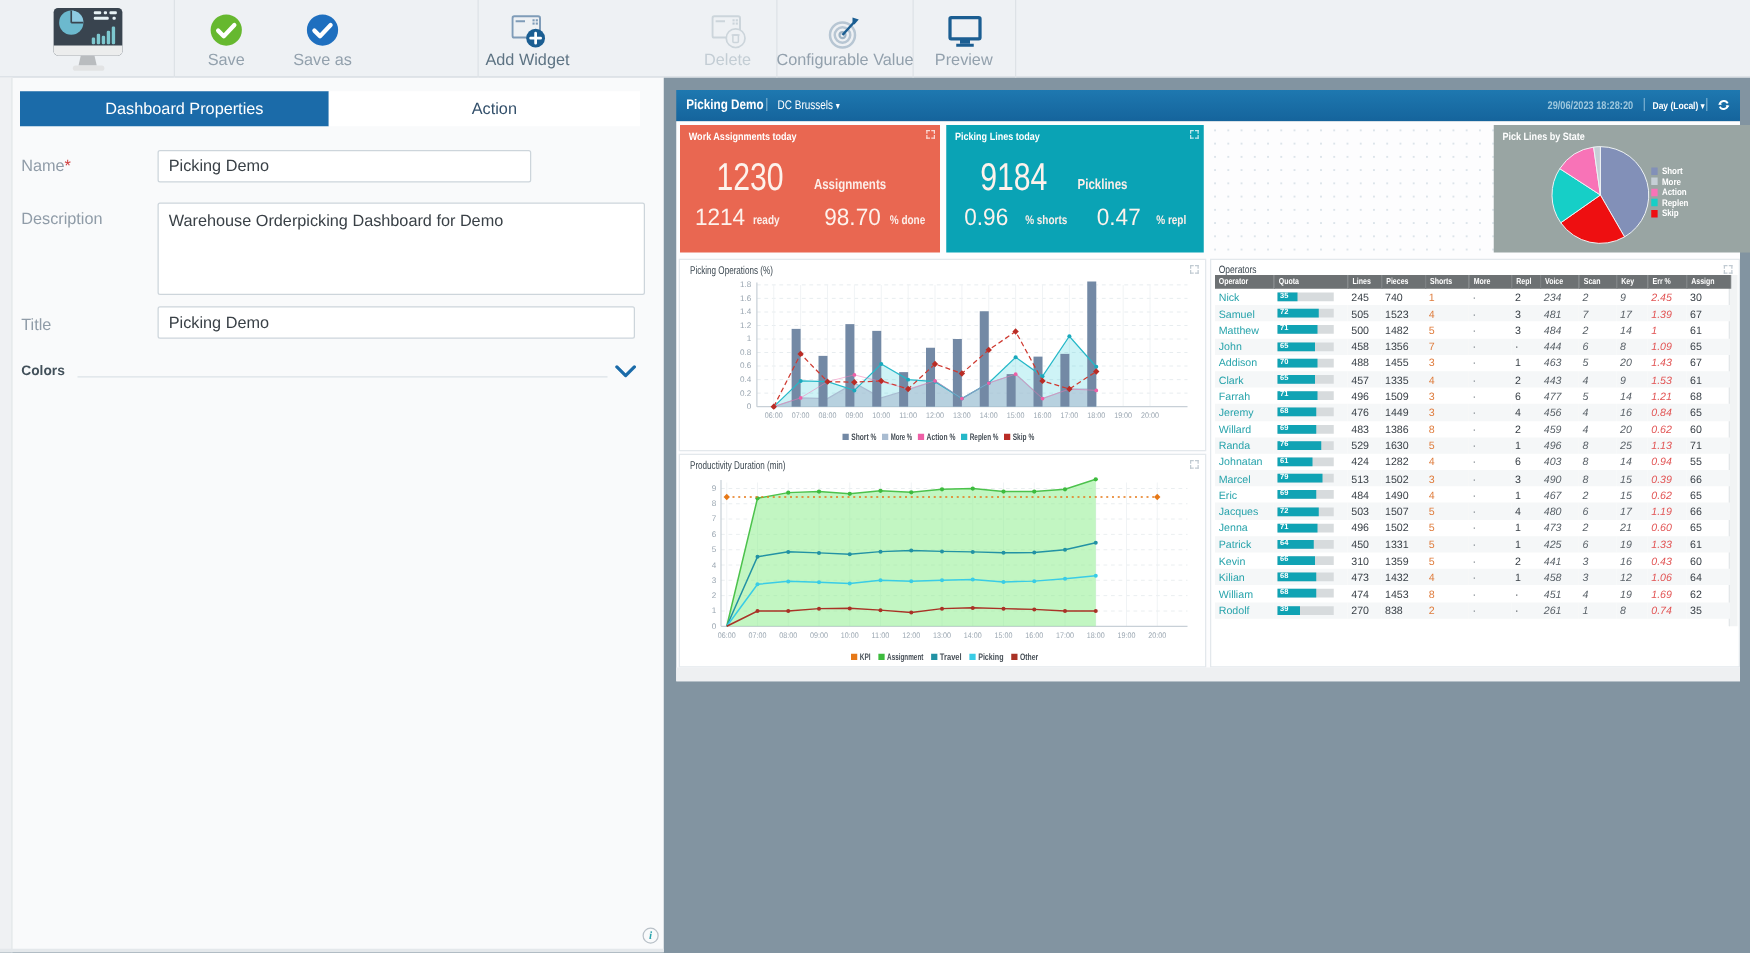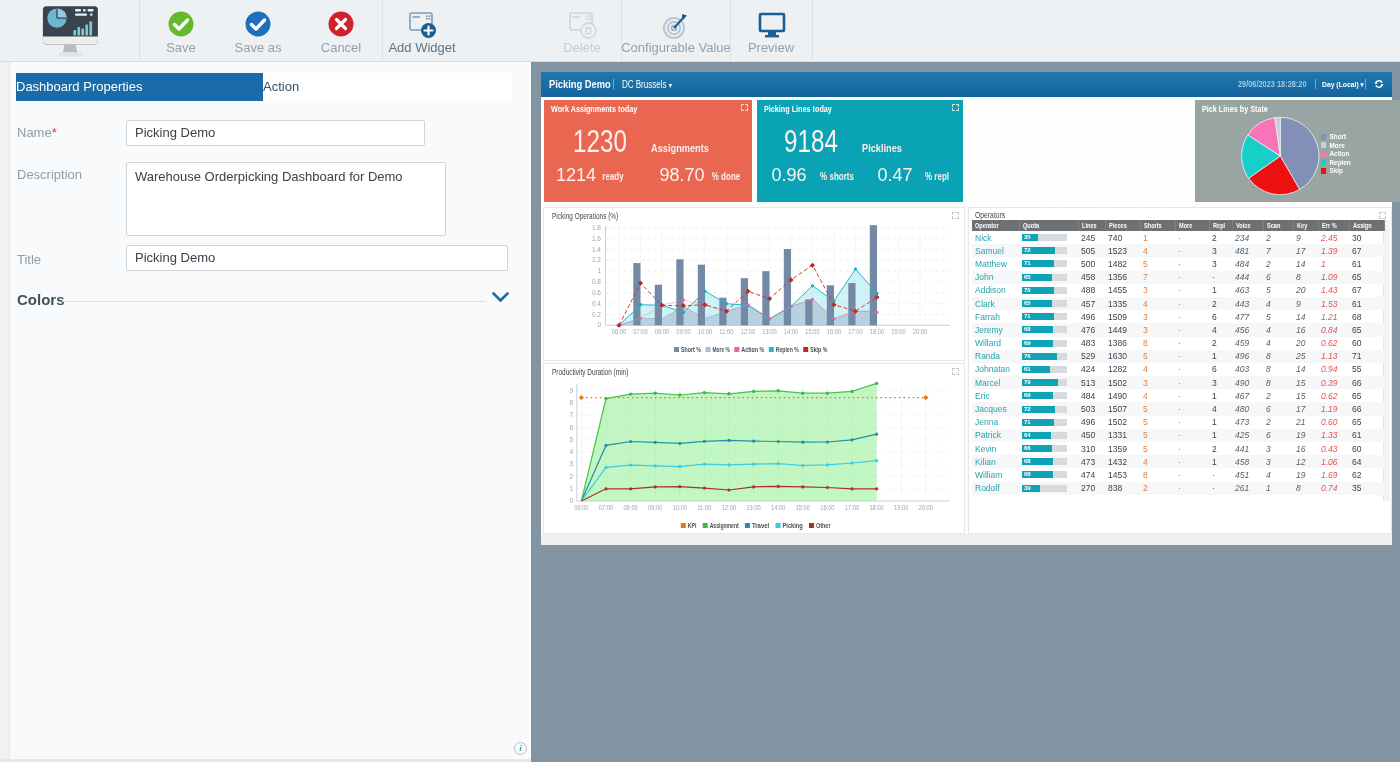--- a/index.html
+++ b/index.html
@@ -11,27 +11,27 @@
 .tsep { position:absolute; top:0; width:1px; height:62px; background:#dde2e6; }
 .tbtn { position:absolute; top:0; height:62px; text-align:center; }
 .tbtn .lbl { position:absolute; left:0; right:0; top:40px; font-size:13px; color:#93a1ad; white-space:nowrap; }
 .tbtn .lbl.dark { color:#5d7383; }
 .tbtn .lbl.dis { color:#c3cdd4; }
 .ticon { position:absolute; top:11px; left:50%; margin-left:-13px; }
 
 
 .left { position:absolute; left:0; top:62px; width:531px; height:700px; background:#f9fafb; }
 .tabs { position:absolute; left:16px; top:11px; width:496px; height:28px; }
-.tab { position:absolute; top:0; height:28px; line-height:28px; text-align:left; font-size:13px; }
+.tab { position:absolute; top:0; height:28px; line-height:28px; text-align:center; font-size:13px;padding-left:16px; }
 .tab.active { left:0; width:247px; background:#1b6ba9; color:#fff; }
 .tab.idle { left:247px; width:249px; background:#ffffff; color:#33506b; }
 .flabel { position:absolute; left:17px; font-size:13px; color:#909ca8; }
 .flabel .req { color:#d03a3a; }
 .finput { position:absolute; background:#fff; border:1px solid #cdd5db; border-radius:2px; font-size:13px; color:#3a4147; padding:0 8px; line-height:24px; }
-.colors-h { position:absolute; left:17px; top:229px; font-size:15px; font-weight:bold; color:#42505a; }
+.colors-h { position:absolute; left:17px; top:229px; font-size:11px; font-weight:bold; color:#42505a; }
 .colors-line { position:absolute; left:62px; top:239px; width:424px; height:1px; background:#dce2e7; }
 .chev { position:absolute; left:492px; top:230px; }
 .info-i { position:absolute; left:514px; top:680px; width:13px; height:13px; border:1.4px solid #b9c1c8; border-radius:50%; color:#2aa4ad; font-size:9px; line-height:11px; text-align:center; font-family:"Liberation Serif",serif; font-style:italic; font-weight:bold; }
 .bottombar { position:absolute; left:0; top:697px; width:531px; height:3px; background:#e4e8eb; }
 
 
 .preview { position:absolute; left:541px; top:72px; width:851px; height:473px; }
 .phead { position:absolute; left:0; top:0; width:851px; height:25px; background:linear-gradient(#1e78b0,#15649c); color:#fff; }
 .phead .t1 { position:absolute; left:8px; top:5.5px; font-size:11px; font-weight:bold; transform-origin:left center; transform:scaleX(0.85); white-space:nowrap; }
 .phead .psep { position:absolute; top:5px; font-size:11px; color:#7fb3d2; }
@@ -141,27 +141,20 @@
         <path d="M6.5 13.5 L11 18 L19.5 9" stroke="#fff" stroke-width="3.4" fill="none" stroke-linecap="round" stroke-linejoin="round"></path>
       </svg>
     <div class="lbl">Save</div>
   </div>
   <div class="tbtn" style="left:218px;width:80px">
     <svg class="ticon" width="26" height="26" viewBox="0 0 26 26">
         <circle cx="13" cy="13" r="12.5" fill="#1e6fbf"></circle>
         <path d="M6.5 13.5 L11 18 L19.5 9" stroke="#fff" stroke-width="3.4" fill="none" stroke-linecap="round" stroke-linejoin="round"></path>
       </svg>
     <div class="lbl">Save as</div>
-  </div>
-  <div class="tbtn" style="left:305px;width:72px">
-    <svg class="ticon" width="26" height="26" viewBox="0 0 26 26">
-        <circle cx="13" cy="13" r="12.5" fill="#d2202f"></circle>
-        <path d="M8.5 8.5 L17.5 17.5 M17.5 8.5 L8.5 17.5" stroke="#fff" stroke-width="3.2" fill="none" stroke-linecap="round"></path>
-      </svg>
-    <div class="lbl">Cancel</div>
   </div>
   <div class="tbtn" style="left:386px;width:72px">
     <svg class="ticon" width="28" height="28" viewBox="0 0 28 28">
       <rect x="1" y="2" width="22" height="17" rx="1.5" fill="none" stroke="#7f9cb8" stroke-width="1.6"></rect>
       <line x1="3.5" y1="6" x2="11" y2="6" stroke="#7f9cb8" stroke-width="1.6"></line>
       <g fill="#7f9cb8">
           <rect x="17" y="4.4" width="1.7" height="1.7"></rect>
           <rect x="19.6" y="4.4" width="1.7" height="1.7"></rect>
           <rect x="17" y="7" width="1.7" height="1.7"></rect>
           <rect x="19.6" y="7" width="1.7" height="1.7"></rect>
@@ -209,21 +202,21 @@
 
 <div class="left">
   <div style="position:absolute;left:0;top:0;width:10px;height:700px;background:#eff1f3;border-right:1px solid #e4e8ea"></div>
   <div class="tabs">
     <div class="tab active">Dashboard Properties</div>
     <div class="tab idle">Action</div>
   </div>
   <div class="flabel" style="top:63px">Name<span class="req">*</span></div>
   <div class="finput" style="left:126px;top:58px;width:299px;height:26px">Picking Demo</div>
   <div class="flabel" style="top:105px">Description</div>
-  <div class="finput" style="left:126px;top:100px;width:320px;height:74px;line-height:15px;padding-top:6px">Warehouse Orderpicking Dashboard for Demo</div>
+  <div class="finput" style="left:126px;top:100px;width:390px;height:74px;line-height:15px;padding-top:6px">Warehouse Orderpicking Dashboard for Demo</div>
   <div class="flabel" style="top:190px">Title</div>
   <div class="finput" style="left:126px;top:183px;width:382px;height:26px">Picking Demo</div>
   <div class="colors-h">Colors</div>
   <div class="colors-line"></div>
   <svg class="chev" width="17" height="11" viewBox="0 0 17 11">
       <path d="M1.5 1.5 L8.5 8.5 L15.5 1.5" fill="none" stroke="#1b6ba9" stroke-width="2.6" stroke-linecap="round" stroke-linejoin="round"></path>
     </svg>
   <div class="info-i">i</div>
   <div class="bottombar"></div>
 </div>

